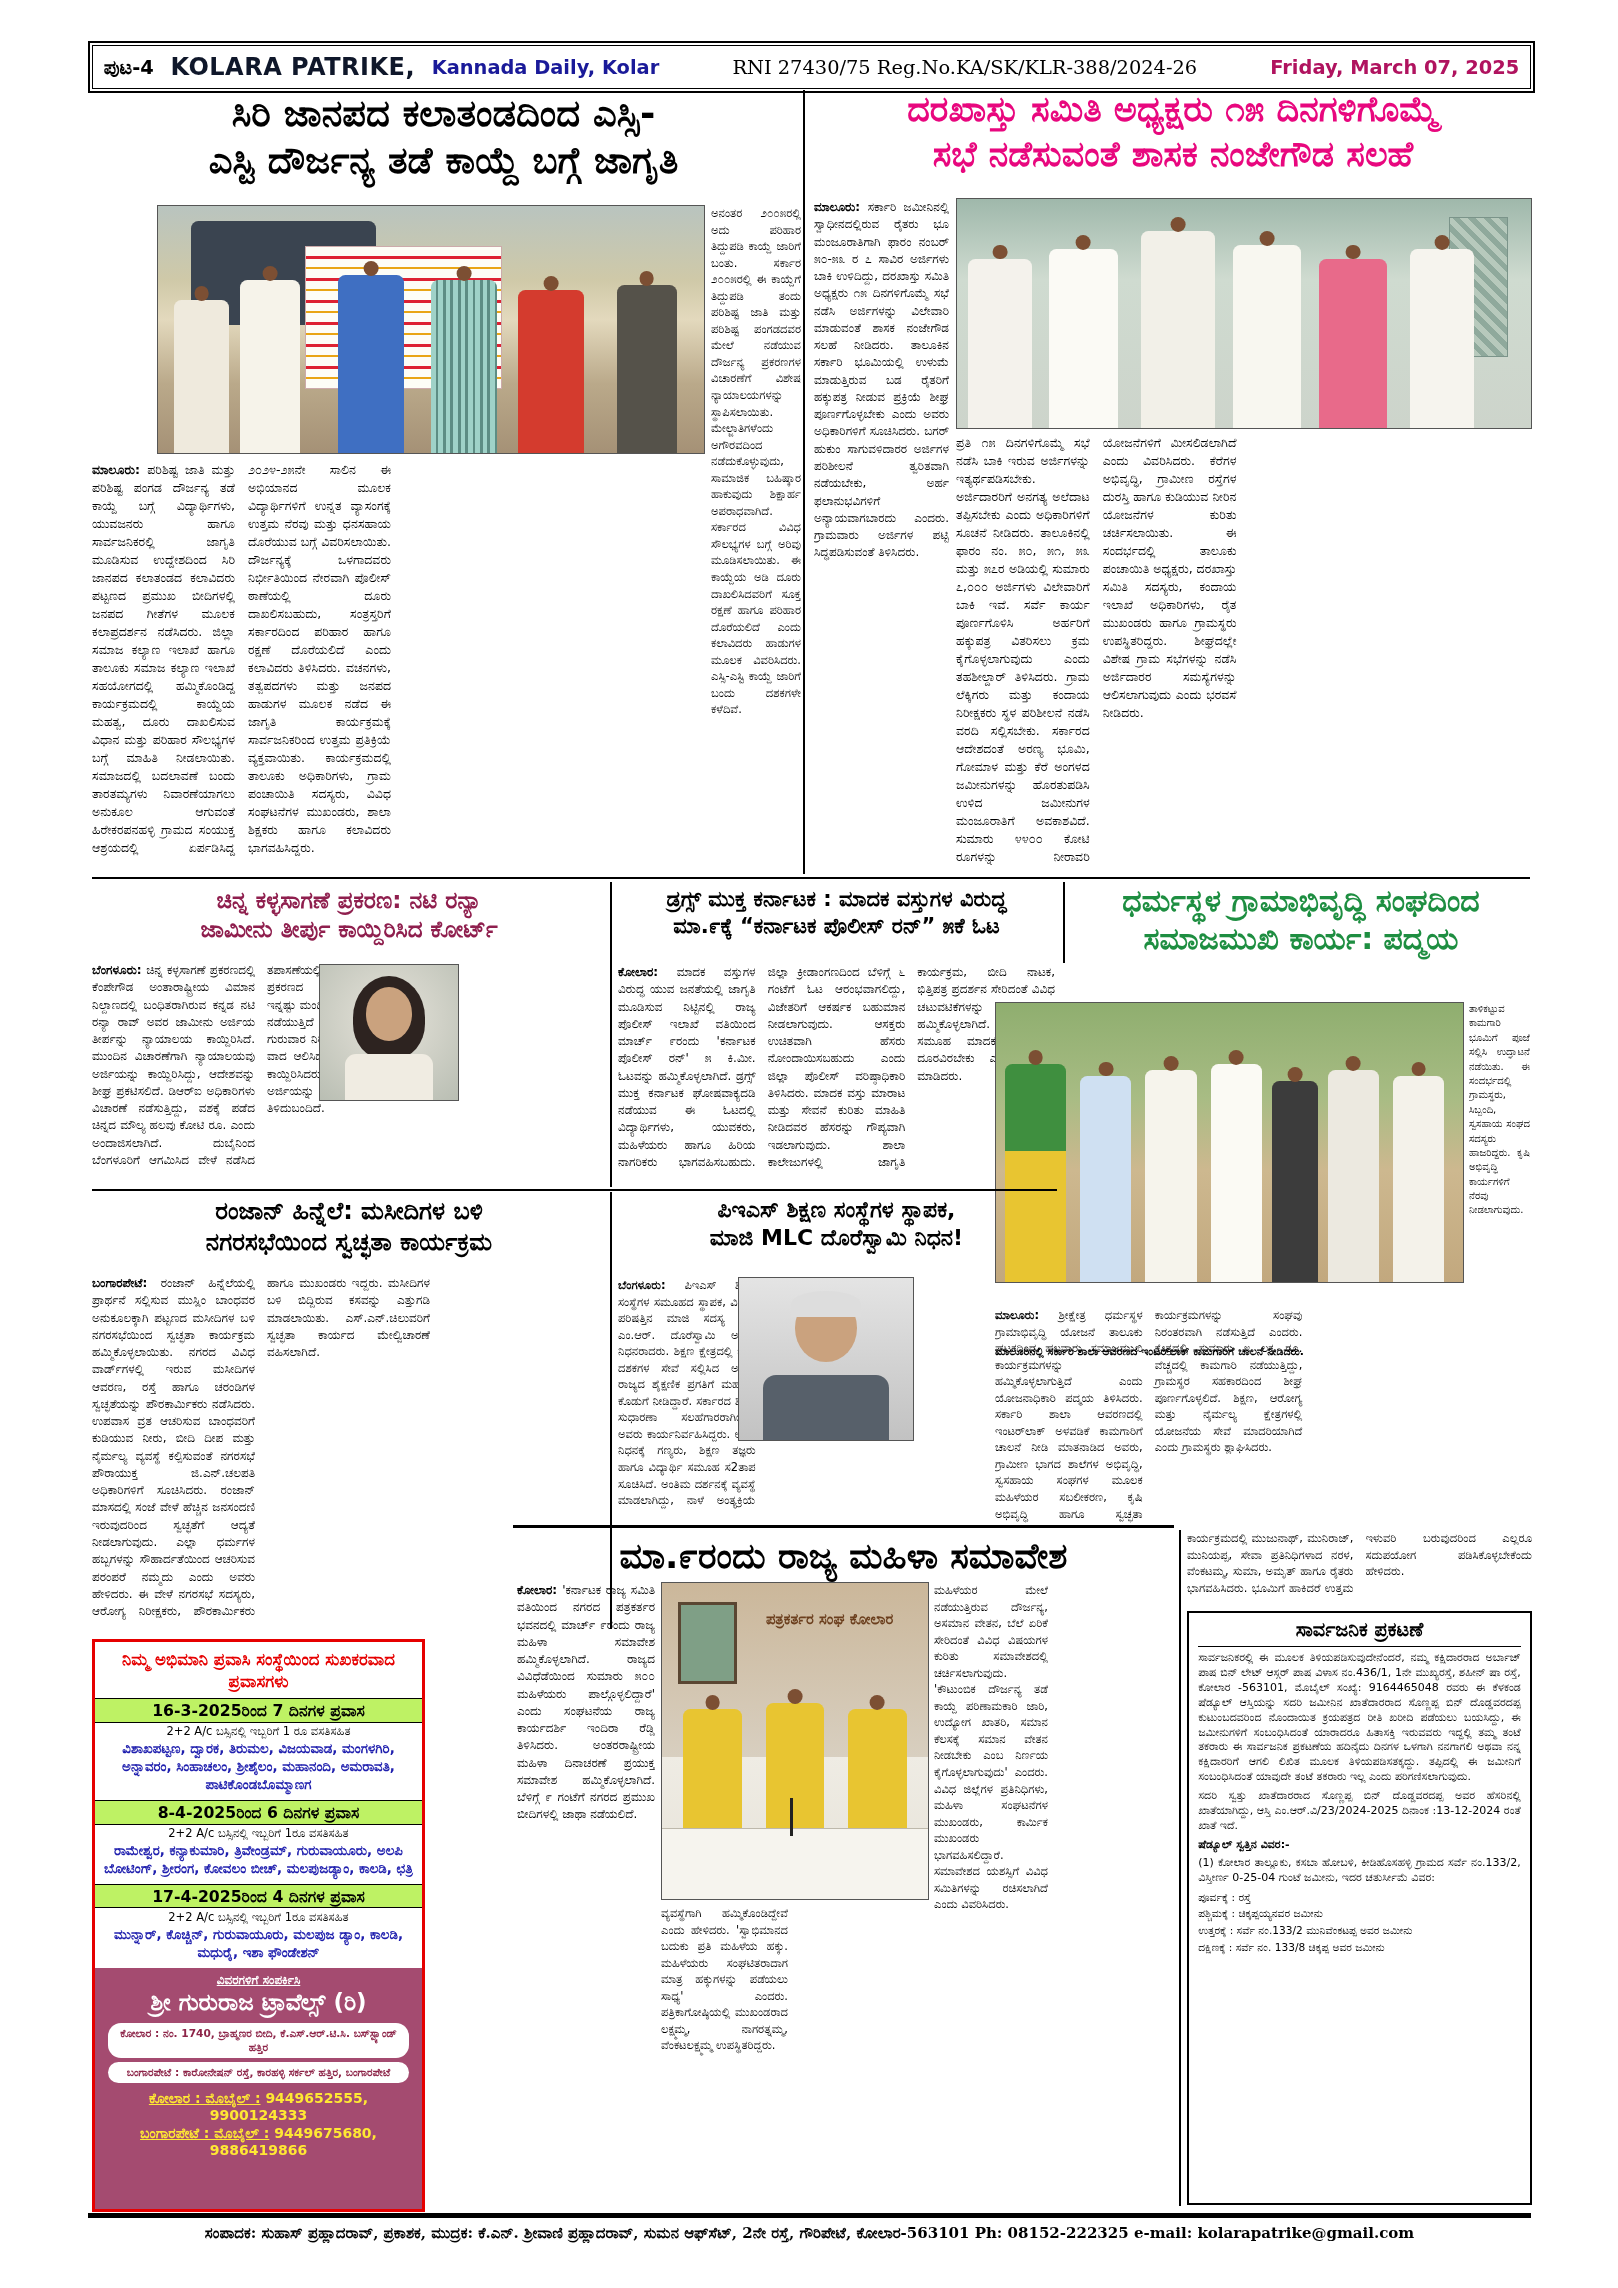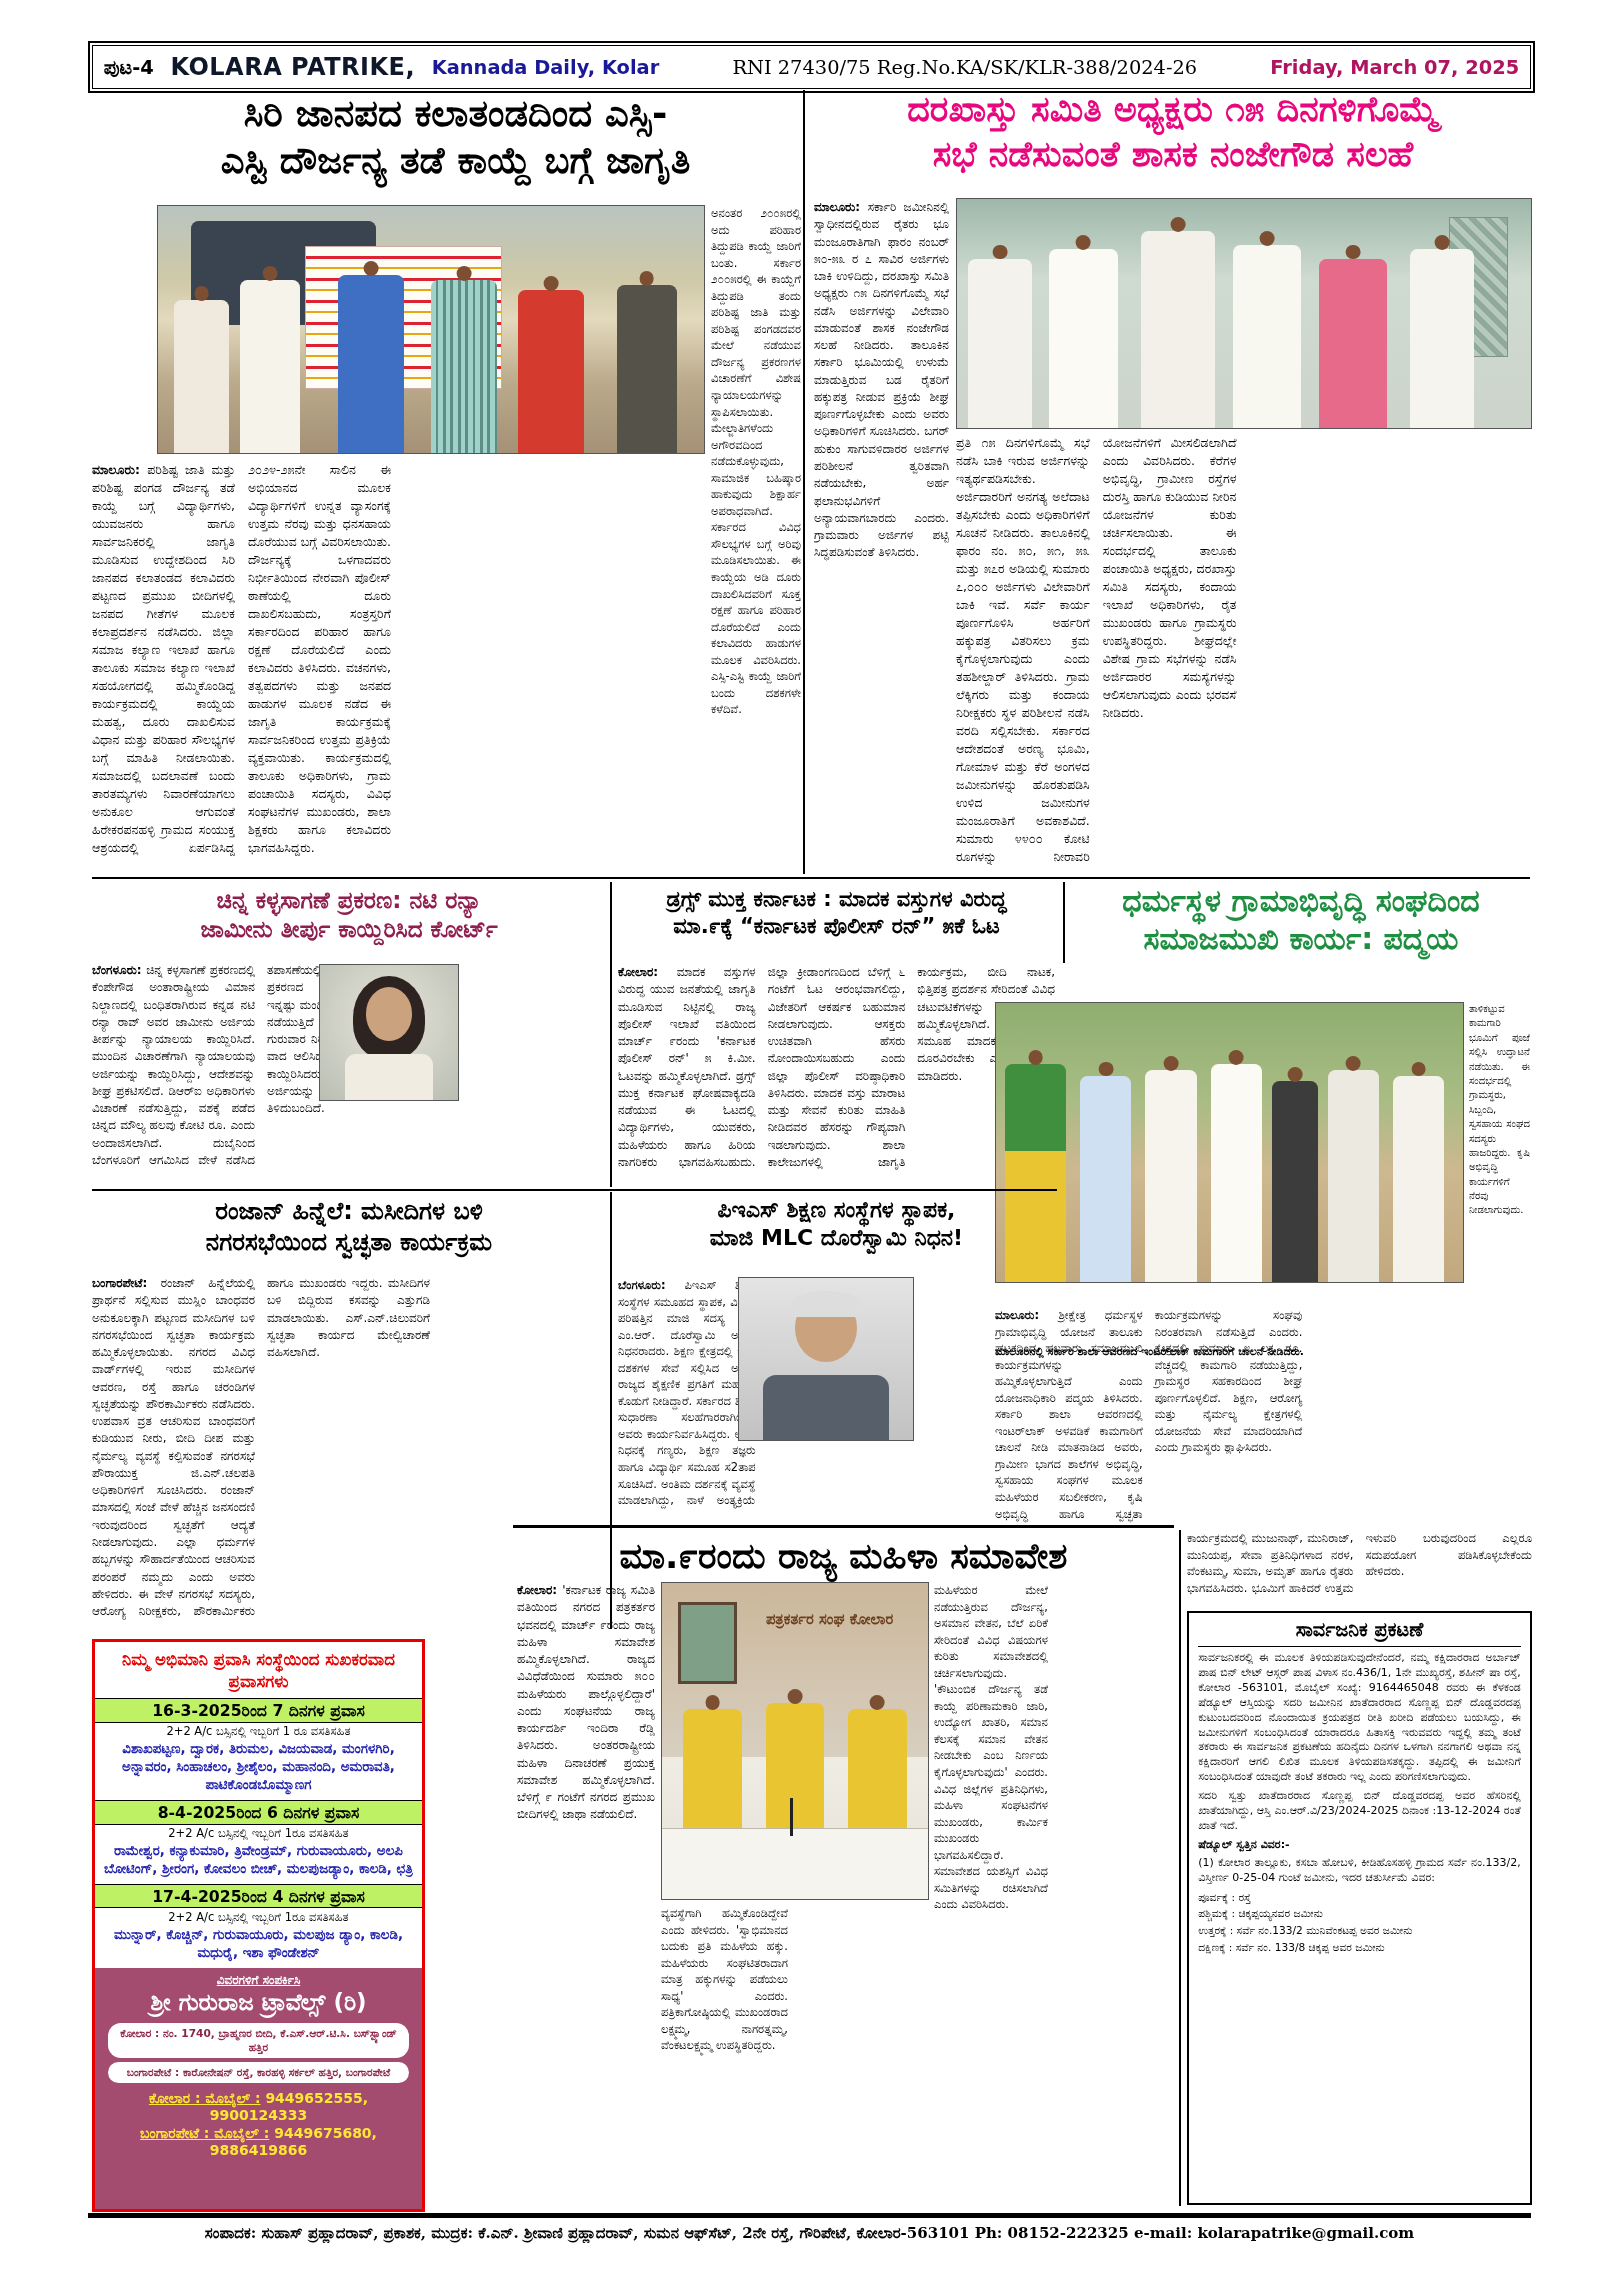--- a/index.html
+++ b/index.html
@@ -63,21 +63,21 @@
   <div class="abs mast-outer" style="left:88px;top:41px;width:1443px;height:48px;">
     <div class="mast-inner">
       <span class="mast-page">ಪುಟ-4</span>
       <span class="mast-title" style="color:#0f172a;">KOLARA PATRIKE,</span>
       <span class="mast-sub" style="color:#1a1a99;">Kannada Daily, Kolar</span>
       <span class="mast-reg">RNI 27430/75 Reg.No.KA/SK/KLR-388/2024-26</span>
       <span class="mast-date" style="color:#b0135f;">Friday, March 07, 2025</span>
     </div>
   </div>
 
-  <div class="abs hl" style="left:100px;top:90px;width:711px;height:103px;font-size:37px;">ಸಿರಿ ಜಾನಪದ ಕಲಾತಂಡದಿಂದ ಎಸ್ಸಿ-ಎಸ್ಟಿ ದೌರ್ಜನ್ಯ ತಡೆ ಕಾಯ್ದೆ ಬಗ್ಗೆ ಜಾಗೃತಿ</div>
+  <div class="abs hl" style="left:88px;top:90px;width:711px;height:103px;font-size:37px;">ಸಿರಿ ಜಾನಪದ ಕಲಾತಂಡದಿಂದ ಎಸ್ಸಿ-ಎಸ್ಟಿ ದೌರ್ಜನ್ಯ ತಡೆ ಕಾಯ್ದೆ ಬಗ್ಗೆ ಜಾಗೃತಿ</div>
 
   <div class="abs photo" style="left:157px;top:205px;width:546px;height:247px;background:linear-gradient(180deg,#b9c4bf 0%,#cfc9a8 30%,#e3d9bd 46%,#baa98a 72%,#a59176 100%);">
     <div style="position:absolute;left:6%;top:6%;width:34%;height:42%;background:#3a4450;border-radius:7.4px 7.4px 0 0;"></div>
     <div style="position:absolute;left:27%;top:16%;width:36%;height:58%;background:#fdfdf6;border:0.9px solid #caa;padding:5.5px 7.4px;box-sizing:border-box;background-image:repeating-linear-gradient(180deg,transparent 0 9.2px,#d23 9.2px 12px,transparent 12px 20px,#e9a514 20px 22px);"></div>
     <div class="fg" style="left:3%;width:10%;height:62%;background:#efeadd;"></div>
     <div class="fg" style="left:15%;width:11%;height:70%;background:#f6f3ea;"></div>
     <div class="fg" style="left:33%;width:12%;height:72%;background:#3f6fc2;"></div>
     <div class="fg" style="left:50%;width:12%;height:70%;background:repeating-linear-gradient(90deg,#9fd2c8 0 4.6px,#5d8d84 4.6px 7.4px);"></div>
     <div class="fg" style="left:66%;width:12%;height:66%;background:#d43b2e;"></div>
     <div class="fg" style="left:84%;width:11%;height:68%;background:#55524a;"></div>

